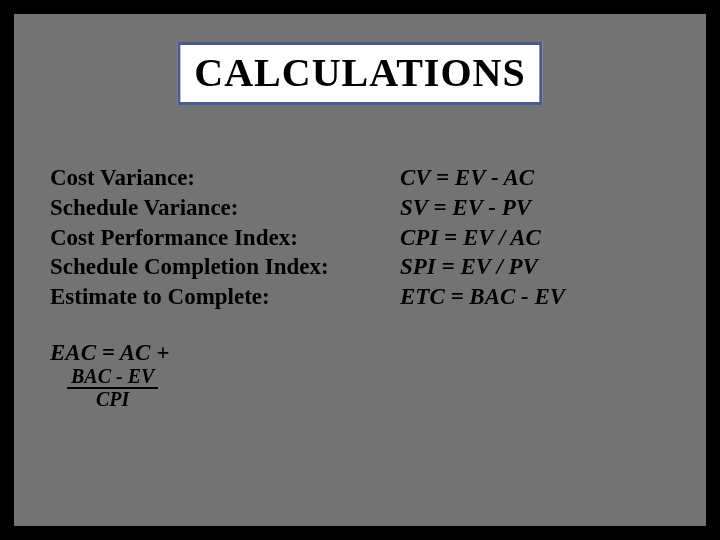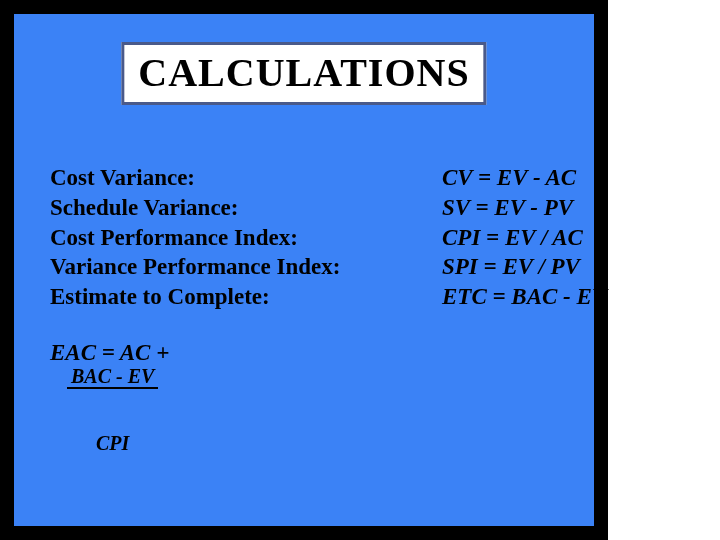--- a/index.html
+++ b/index.html
@@ -5,24 +5,24 @@
   html, body {
     margin: 0;
     padding: 0;
     width: 720px;
     height: 540px;
     background: #ffffff;
     font-family: "Times New Roman", Times, serif;
   }
   .slide {
     box-sizing: border-box;
-    width: 608px;
+    width: 720px;
     height: 540px;
     border: 14px solid #000000;
-    background: #3b82f6;
+    background: #737373;
     position: relative;
   }
   .title-box {
     position: absolute;
     top: 28px;
     left: 50%;
     transform: translateX(-50%);
     border: 3px solid #4a5a8a;
     background: #ffffff;
     padding: 4px 14px 6px 14px;
@@ -37,21 +37,20 @@
   .content {
     position: absolute;
     top: 150px;
     left: 36px;
     right: 36px;
   }
   .row {
     display: flex;
     align-items: center;
     margin-bottom: 1px;
-    gap: 42px;
   }
   .col-label {
     width: 350px;
     flex: 0 0 350px;
     font-size: 23px;
     font-weight: bold;
     color: #000000;
     line-height: 1.25;
   }
   .col-formula {
@@ -85,21 +84,20 @@
     font-size: 20px;
     font-weight: bold;
     padding: 0 4px;
     border-bottom: 2px solid #000;
   }
   .frac-den {
     font-size: 20px;
     font-weight: bold;
     font-style: italic;
     padding: 0 4px;
-    margin-top: 44px;
   }
 </style>
 </head>
 <body>
 
 <div class="slide">
 
   <div class="title-box">
     <div class="title-text">CALCULATIONS</div>
   </div>
@@ -112,21 +110,21 @@
     </div>
     <div class="row">
       <div class="col-label">Schedule Variance:</div>
       <div class="col-formula">SV = EV - PV</div>
     </div>
     <div class="row">
       <div class="col-label">Cost Performance Index:</div>
       <div class="col-formula">CPI = EV / AC</div>
     </div>
     <div class="row">
-      <div class="col-label">Variance Performance Index:</div>
+      <div class="col-label">Schedule Completion Index:</div>
       <div class="col-formula">SPI = EV / PV</div>
     </div>
     <div class="row">
       <div class="col-label">Estimate to Complete:</div>
       <div class="col-formula">ETC = BAC - EV</div>
     </div>
 
     <div class="gap"></div>
 
     <div class="row">

